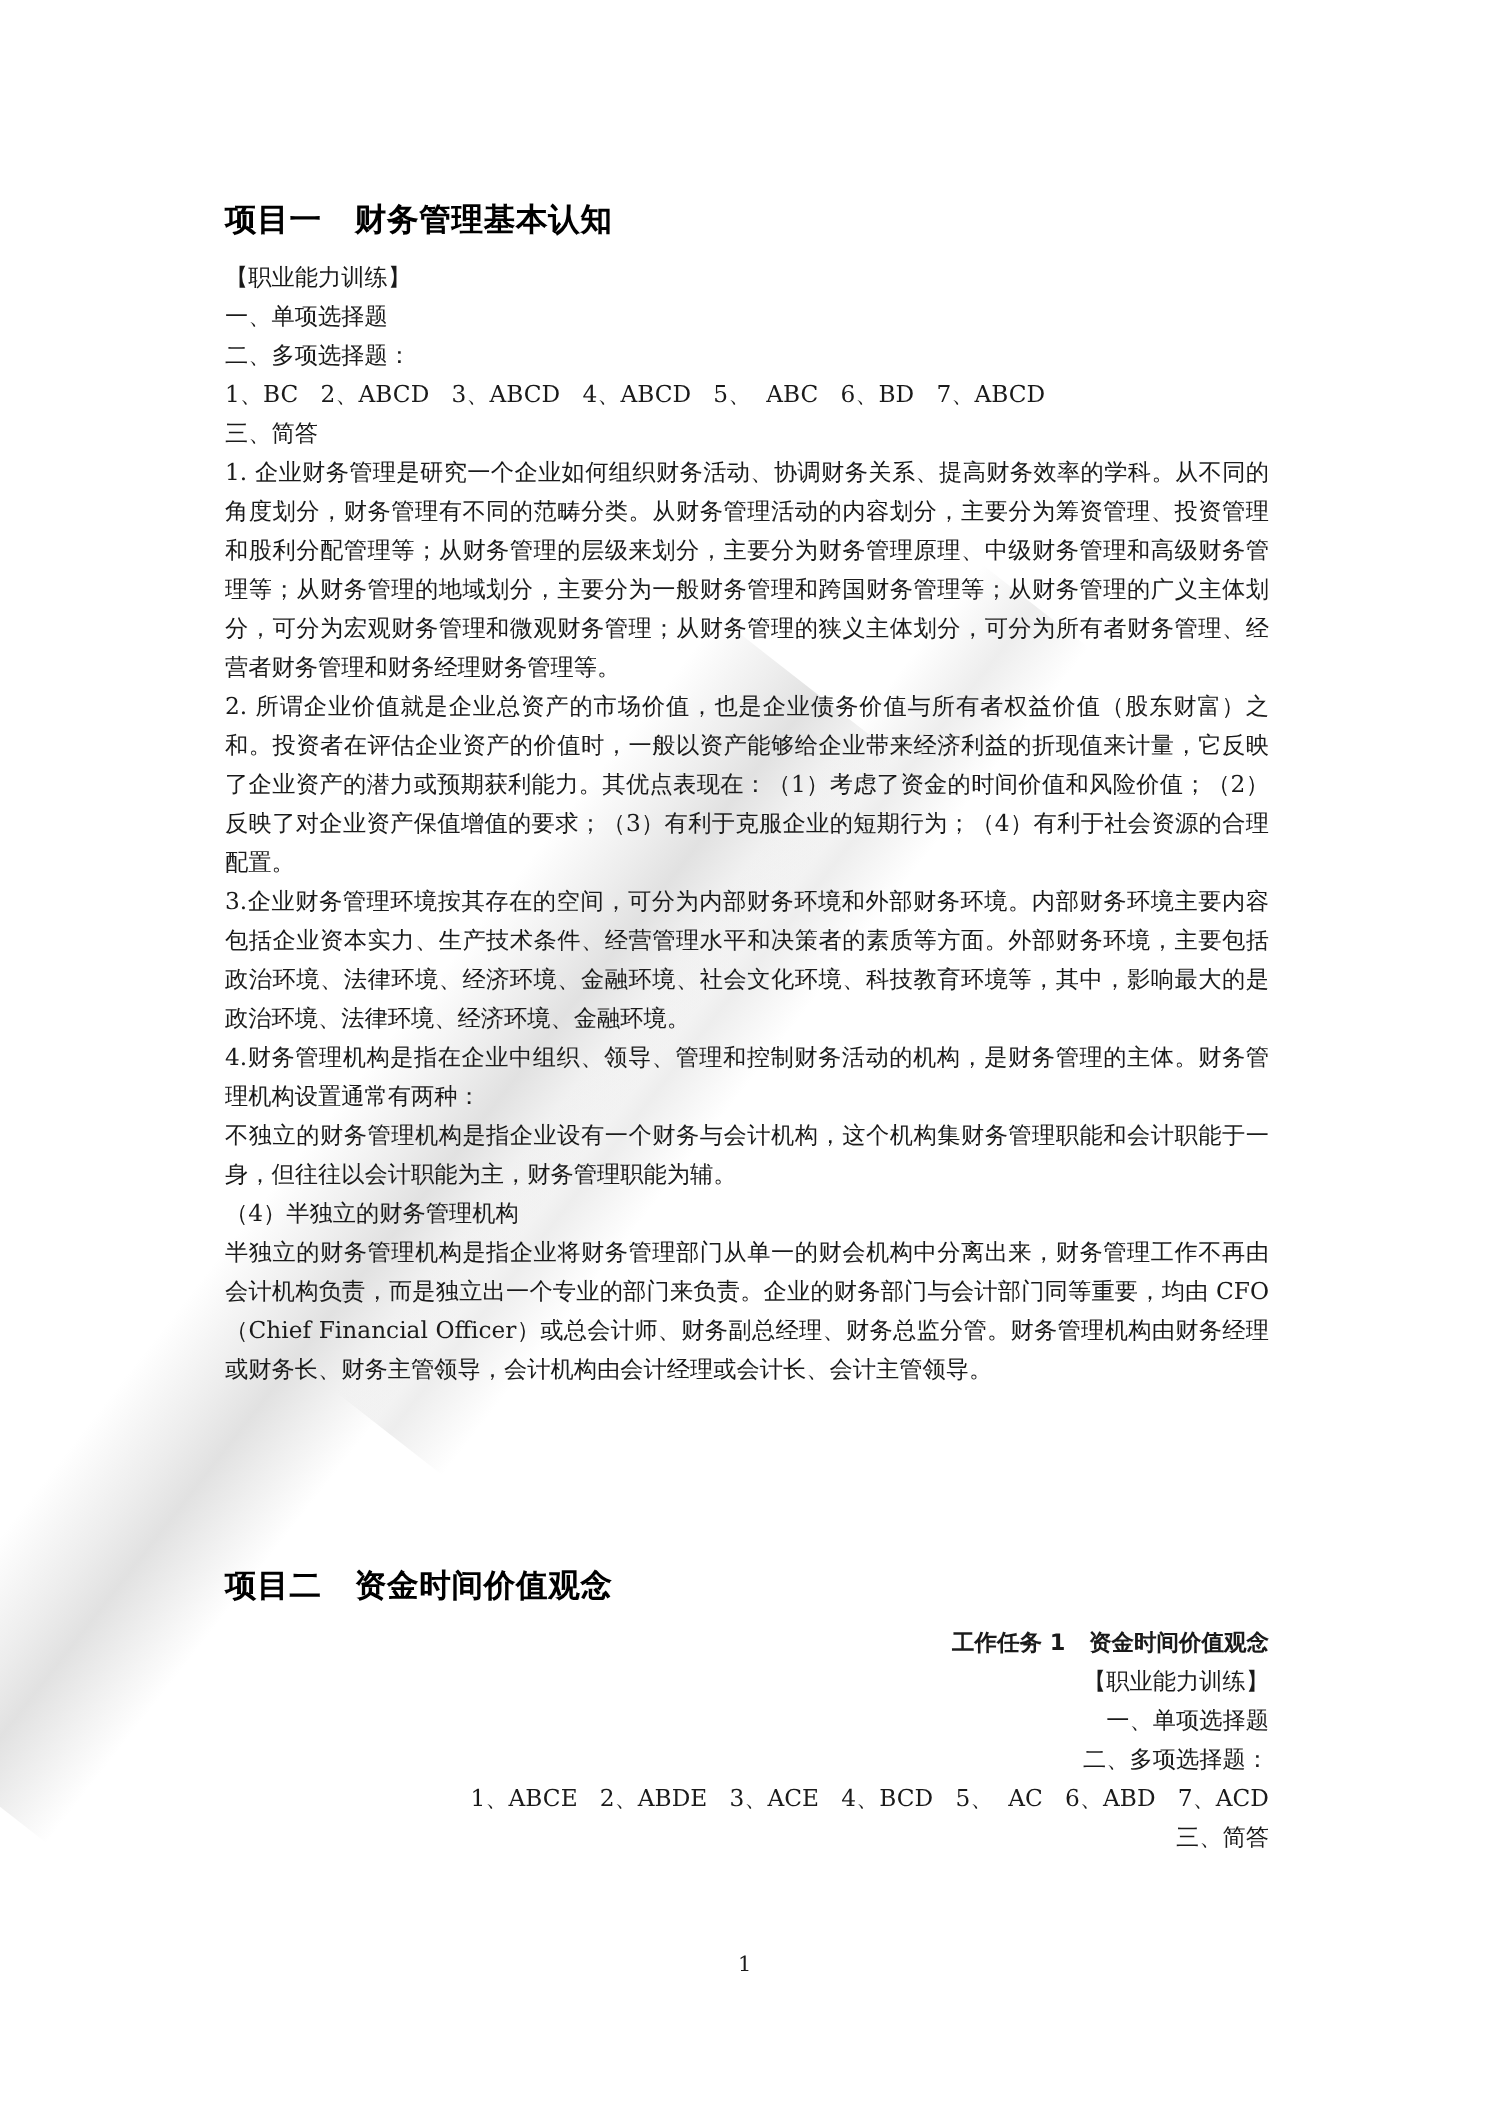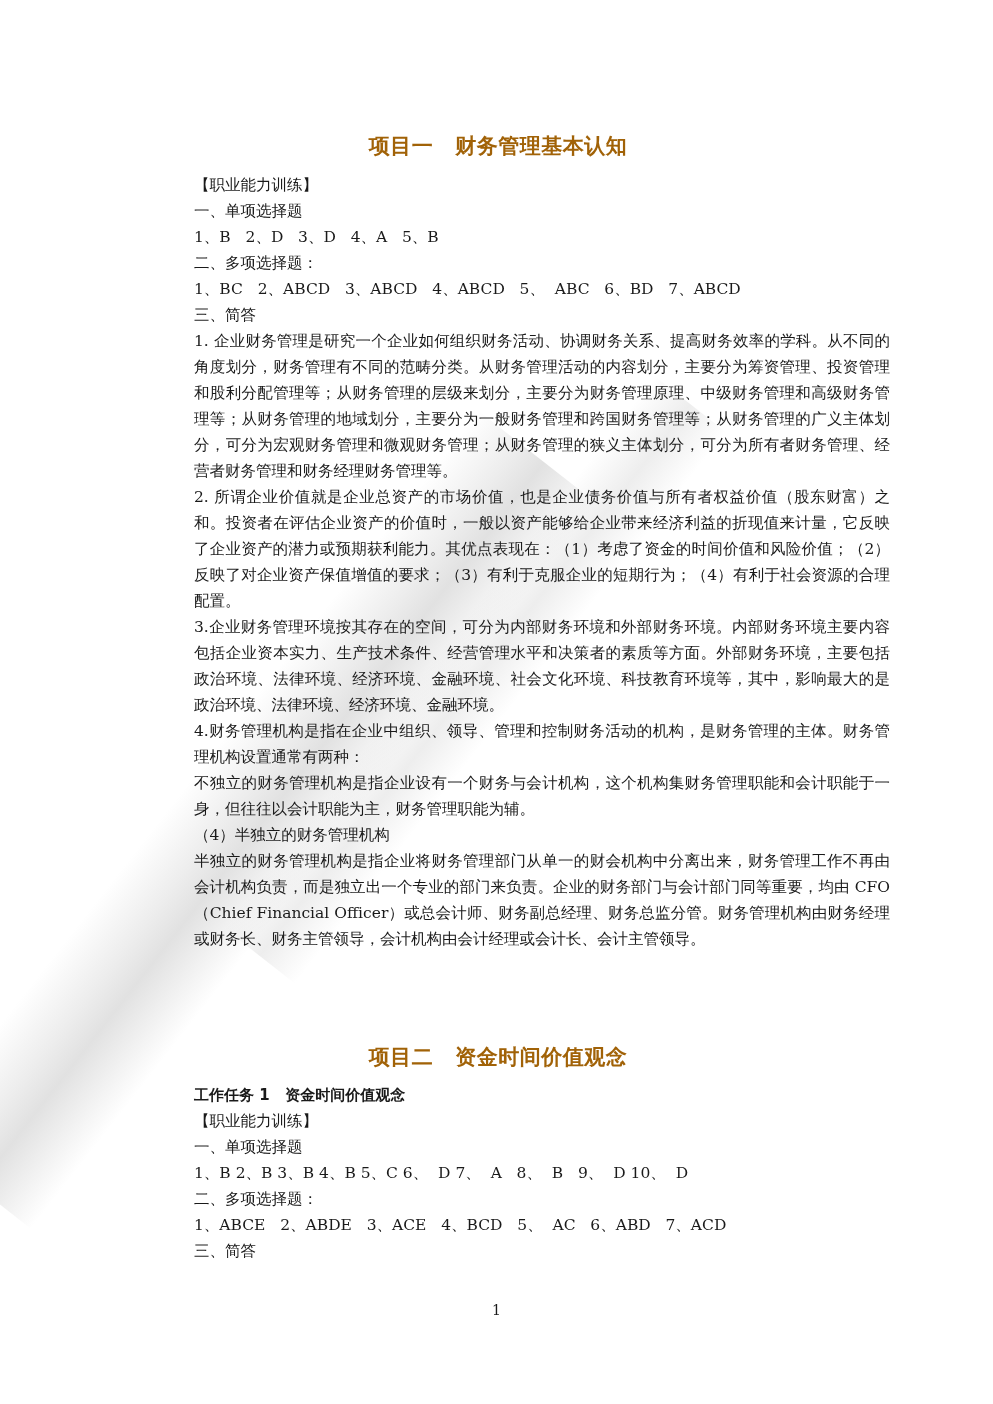--- a/index.html
+++ b/index.html
@@ -42,35 +42,34 @@
       position: absolute;
       left: 150px;
       top: 0;
       width: 696px;
       z-index: 1;
     }
     .h1 {
       position: absolute;
       left: 0;
       width: 696px;
-      text-align: center;
+      text-align: left;
       font-family: "DejaVu Sans", "Liberation Sans", sans-serif;
       font-weight: bold;
       font-size: 21px;
       letter-spacing: 0.5px;
-      color: #a16207;
+      color: #000000;
     }
     .h1 .gap { display: inline-block; width: 22px; }
     .block {
       position: absolute;
       left: 0;
       width: 696px;
       font-size: 15.5px;
       line-height: 26px;
-      margin-left: 44px;
     }
     .line {
       display: block;
       white-space: nowrap;
       height: 26px;
     }
     .para {
       display: block;
       text-align: justify;
       text-align-last: left;
@@ -101,43 +100,41 @@
 
 <div class="page">
 
   <div class="h1" style="top:132px;">
     <span>项目一</span><span class="gap"></span><span>财务管理基本认知</span>
   </div>
 
   <div class="block" style="top:172px;">
     <span class="line">【职业能力训练】</span>
     <span class="line">一、单项选择题</span>
-    <span class="line" style="white-space:pre;">1、B   2、D   3、D   4、A   5、B</span>
     <span class="line">二、多项选择题：</span>
     <span class="line" style="white-space:pre;">1、BC   2、ABCD   3、ABCD   4、ABCD   5、  ABC   6、BD   7、ABCD</span>
     <span class="line">三、简答</span>
 
     <span class="para">1. 企业财务管理是研究一个企业如何组织财务活动、协调财务关系、提高财务效率的学科。从不同的角度划分，财务管理有不同的范畴分类。从财务管理活动的内容划分，主要分为筹资管理、投资管理和股利分配管理等；从财务管理的层级来划分，主要分为财务管理原理、中级财务管理和高级财务管理等；从财务管理的地域划分，主要分为一般财务管理和跨国财务管理等；从财务管理的广义主体划分，可分为宏观财务管理和微观财务管理；从财务管理的狭义主体划分，可分为所有者财务管理、经营者财务管理和财务经理财务管理等。</span>
     <span class="para">2. 所谓企业价值就是企业总资产的市场价值，也是企业债务价值与所有者权益价值（股东财富）之和。投资者在评估企业资产的价值时，一般以资产能够给企业带来经济利益的折现值来计量，它反映了企业资产的潜力或预期获利能力。其优点表现在：（1）考虑了资金的时间价值和风险价值；（2）反映了对企业资产保值增值的要求；（3）有利于克服企业的短期行为；（4）有利于社会资源的合理配置。</span>
     <span class="para">3.企业财务管理环境按其存在的空间，可分为内部财务环境和外部财务环境。内部财务环境主要内容包括企业资本实力、生产技术条件、经营管理水平和决策者的素质等方面。外部财务环境，主要包括政治环境、法律环境、经济环境、金融环境、社会文化环境、科技教育环境等，其中，影响最大的是政治环境、法律环境、经济环境、金融环境。</span>
     <span class="para">4.财务管理机构是指在企业中组织、领导、管理和控制财务活动的机构，是财务管理的主体。财务管理机构设置通常有两种：</span>
 
     <span class="para">不独立的财务管理机构是指企业设有一个财务与会计机构，这个机构集财务管理职能和会计职能于一身，但往往以会计职能为主，财务管理职能为辅。</span>
     <span class="line">（4）半独立的财务管理机构</span>
     <span class="para">半独立的财务管理机构是指企业将财务管理部门从单一的财会机构中分离出来，财务管理工作不再由会计机构负责，而是独立出一个专业的部门来负责。企业的财务部门与会计部门同等重要，均由 CFO（Chief Financial Officer）或总会计师、财务副总经理、财务总监分管。财务管理机构由财务经理或财务长、财务主管领导，会计机构由会计经理或会计长、会计主管领导。</span>
   </div>
 
   <div class="h1" style="top:1043px;">
     <span>项目二</span><span class="gap"></span><span>资金时间价值观念</span>
   </div>
 
-  <div class="block" style="top:1082px;">
+  <div class="block" style="top:1082px;text-align:right;">
     <span class="line sub" style="white-space:pre;">工作任务 1   资金时间价值观念</span>
     <span class="line">【职业能力训练】</span>
     <span class="line">一、单项选择题</span>
-    <span class="line" style="white-space:pre;">1、B 2、B 3、B 4、B 5、C 6、  D 7、  A   8、  B   9、  D 10、  D</span>
     <span class="line">二、多项选择题：</span>
     <span class="line" style="white-space:pre;">1、ABCE   2、ABDE   3、ACE   4、BCD   5、  AC   6、ABD   7、ACD</span>
     <span class="line">三、简答</span>
   </div>
 </div>
 
 <div class="page-number">1</div>
 
 </body></html>

